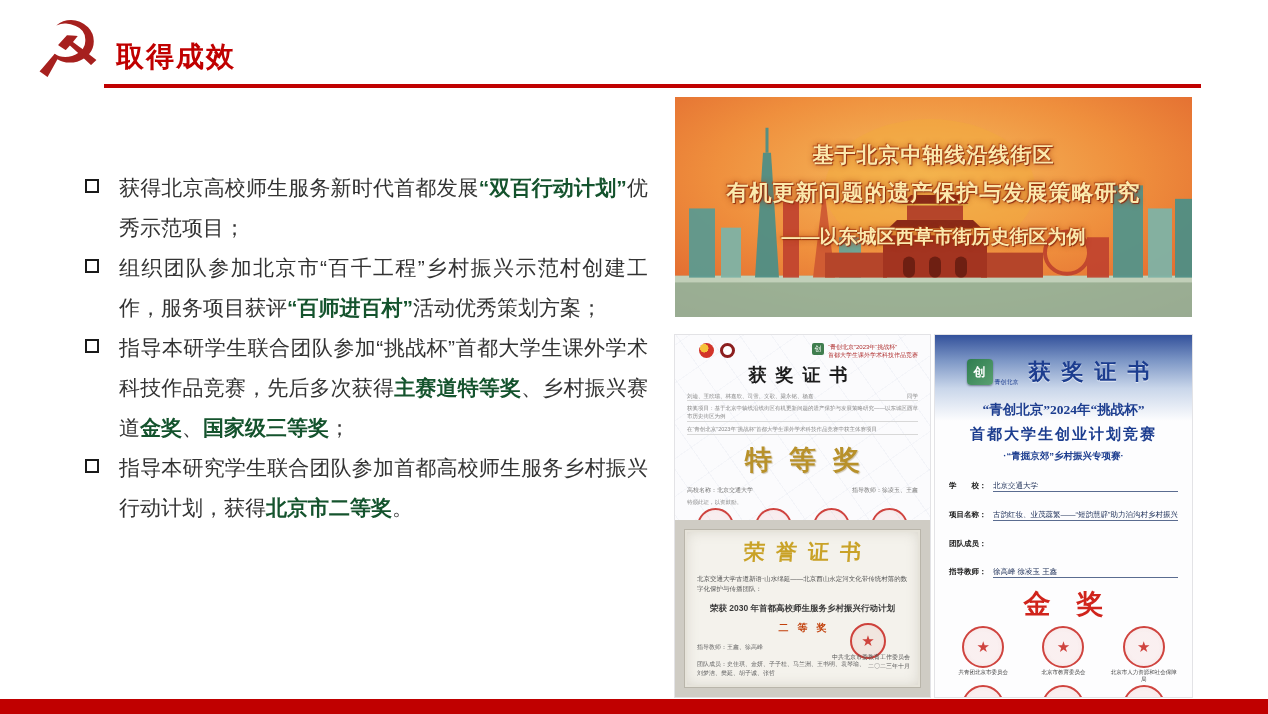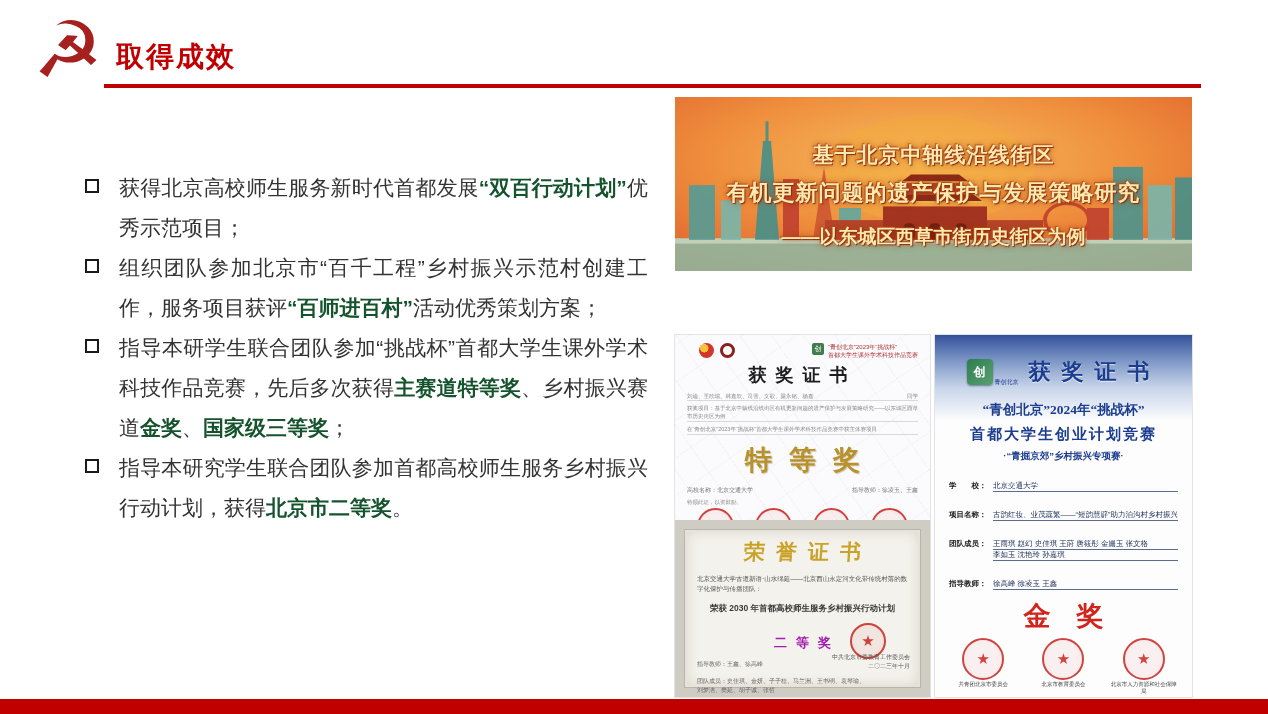--- a/index.html
+++ b/index.html
@@ -21,21 +21,21 @@
   
   .bullet-list { position:absolute; left:85px; top:168px; width:563px; list-style:none; }
   .bullet-item { display:flex; gap:20px; font-size:21px; line-height:40px;
     color:#333333; text-align:justify; }
   .bullet-item .checkbox { flex:0 0 14px; width:14px; height:14px;
     border:2.6px solid #1a1a1a; margin-top:11px; }
   .bullet-item p { flex:1; }
   .bullet-item .hl { color:#14532d; font-weight:bold; }
 
   
-  .banner { position:absolute; left:675px; top:97px; width:517px; height:174px; overflow:hidden; }
+  .banner { position:absolute; left:675px; top:97px; width:517px; height:220px; overflow:hidden; }
   .banner svg { position:absolute; left:0; top:0; width:100%; height:100%; }
   .banner-text { position:absolute; left:0; top:44px; width:100%; text-align:center;
     font-weight:bold; color:#fbe9ad;
     text-shadow:0 0 6px rgba(160,50,10,.9), 1px 1px 1px #8a2a10, -1px -1px 1px #b8541e; }
   .banner-line1 { font-size:21px; letter-spacing:1px; }
   .banner-line2 { font-size:22px; letter-spacing:1px; margin-top:9px; }
   .banner-line3 { font-size:19px; margin-top:16px; }
 
   
   .stamp { border-radius:50%; border:2.5px solid #C8241E; color:#C8241E;
@@ -80,22 +80,22 @@
   .cert-honor { position:relative; height:177px; background:#cfccc4; padding:9px; }
   .ch-inner { position:relative; width:100%; height:100%; background:#f4f2ec;
     border:1px solid #b9b5aa; box-shadow:inset 0 0 0 2px #e6e3da, inset 0 0 14px rgba(120,110,90,.25);
     padding:8px 12px 0 12px; }
   .ch-title { text-align:center; font-size:21px; font-weight:bold; color:#C9A227;
     letter-spacing:11px; text-indent:11px; font-family:"Liberation Serif","DejaVu Serif",serif;
     transform:skewX(-4deg); }
   .ch-intro { font-size:6.5px; color:#555; line-height:10px; margin-top:8px; }
   .ch-awardline { text-align:center; font-size:8.5px; font-weight:bold; color:#3a3a3a;
     margin-top:9px; }
-  .ch-award { text-align:center; font-size:13px; font-weight:bold; color:#a21caf;
-    letter-spacing:9px; text-indent:9px; margin-top:19px; }
+  .ch-award { text-align:center; font-size:10px; font-weight:bold; color:#c2410c;
+    letter-spacing:9px; text-indent:9px; margin-top:6px; }
   .ch-people { font-size:6px; color:#666; line-height:9px; margin-top:8px; width:82%; }
   .ch-stamp { position:absolute; right:34px; bottom:28px; width:36px; height:36px; }
   .ch-org { position:absolute; right:10px; bottom:16px; font-size:6px; color:#555;
     text-align:right; line-height:9px; }
 
   
   .cert-gold { position:absolute; left:935px; top:335px; width:257px; height:362px;
     background:#fdfdfe; box-shadow:0 0 0 1px #e3e3e6; overflow:hidden; }
   .cg-band { position:absolute; left:0; top:0; width:100%; height:86px;
     background:linear-gradient(180deg, #33519b 0%, #7d97c6 30%, #c9d6ea 62%, #fdfdfe 100%); }
@@ -297,24 +297,20 @@
           </span>
         </div>
         <div class="cg-row">
           <span class="lbl">项目名称：</span>
           <span class="val-wrap">
             <span class="val">古韵红妆、业茂蕊繁——“短韵慧辟”助力泊沟村乡村振兴</span>
           </span>
         </div>
         <div class="cg-row">
           <span class="lbl">团队成员：</span>
-          <span class="val-wrap">
-            <span class="val">王雨琪 赵幻 史佳琪 王莳 唐筱彤 金姗玉 张文格</span>
-            <span class="val">李如玉 沈艳玲 孙嘉琪</span>
-          </span>
         </div>
         <div class="cg-row">
           <span class="lbl">指导教师：</span>
           <span class="val-wrap">
             <span class="val">徐高峰 徐凌玉 王鑫</span>
           </span>
         </div>
       </div>
     <div class="cg-award">金奖</div>
     <div class="cg-stamps">

